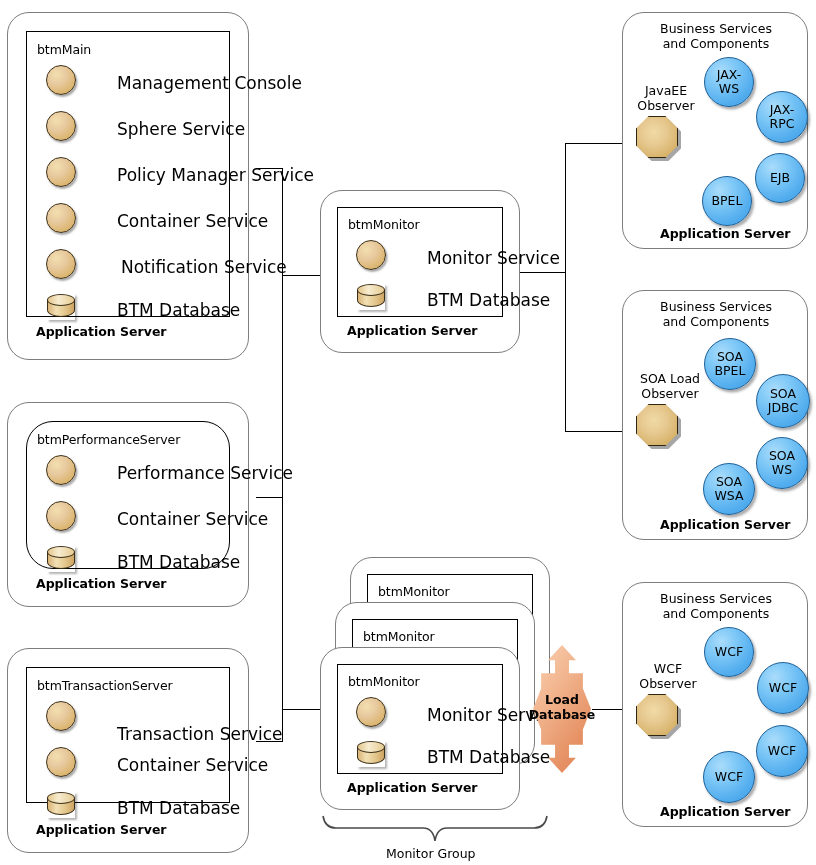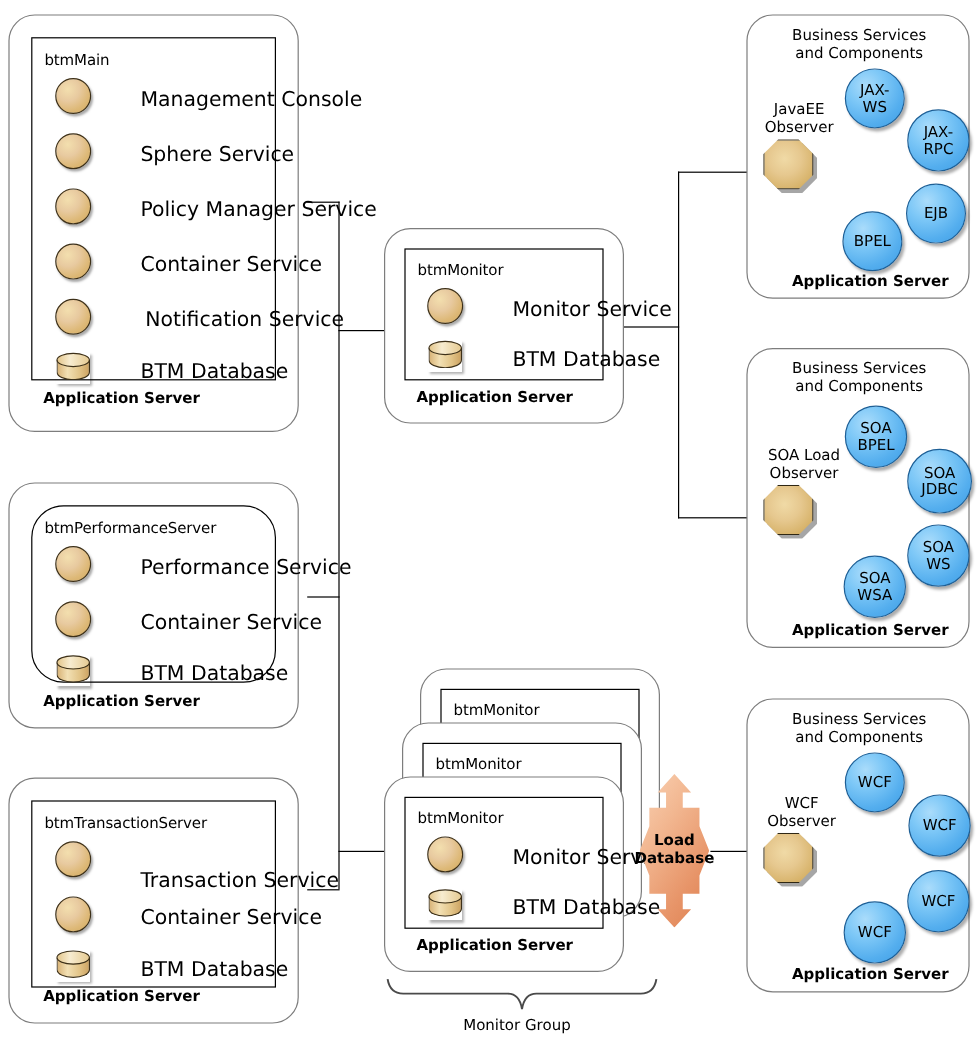--- a/index.html
+++ b/index.html
@@ -195,21 +195,21 @@
       <div class="db" style="left:20px;top:124px;">
         <div class="body"></div>
           <div class="top"></div>
       </div>
       <div class="item-label" style="left:58px;top:130px;">BTM Database</div>
     </div>
     <div class="appsrv-label" style="left:28px;top:173px;">Application Server</div>
   </div>
 
   <div class="server" style="left:7px;top:648px;width:242px;height:205px;">
-    <div class="proc" style="left:18px;top:18px;width:204px;height:156px;">
+    <div class="proc" style="left:18px;top:18px;width:204px;height:136px;">
       <div class="proc-title" style="left:10px;top:10px;">btmTransactionServer</div>
 
       <div class="sphere" style="left:19px;top:33px;"></div>
       <div class="item-label" style="left:58px;top:56px;">Transaction Service</div>
 
       <div class="sphere" style="left:19px;top:79px;"></div>
       <div class="item-label" style="left:58px;top:87px;">Container Service</div>
 
       <div class="db" style="left:20px;top:124px;">
         <div class="body"></div>

